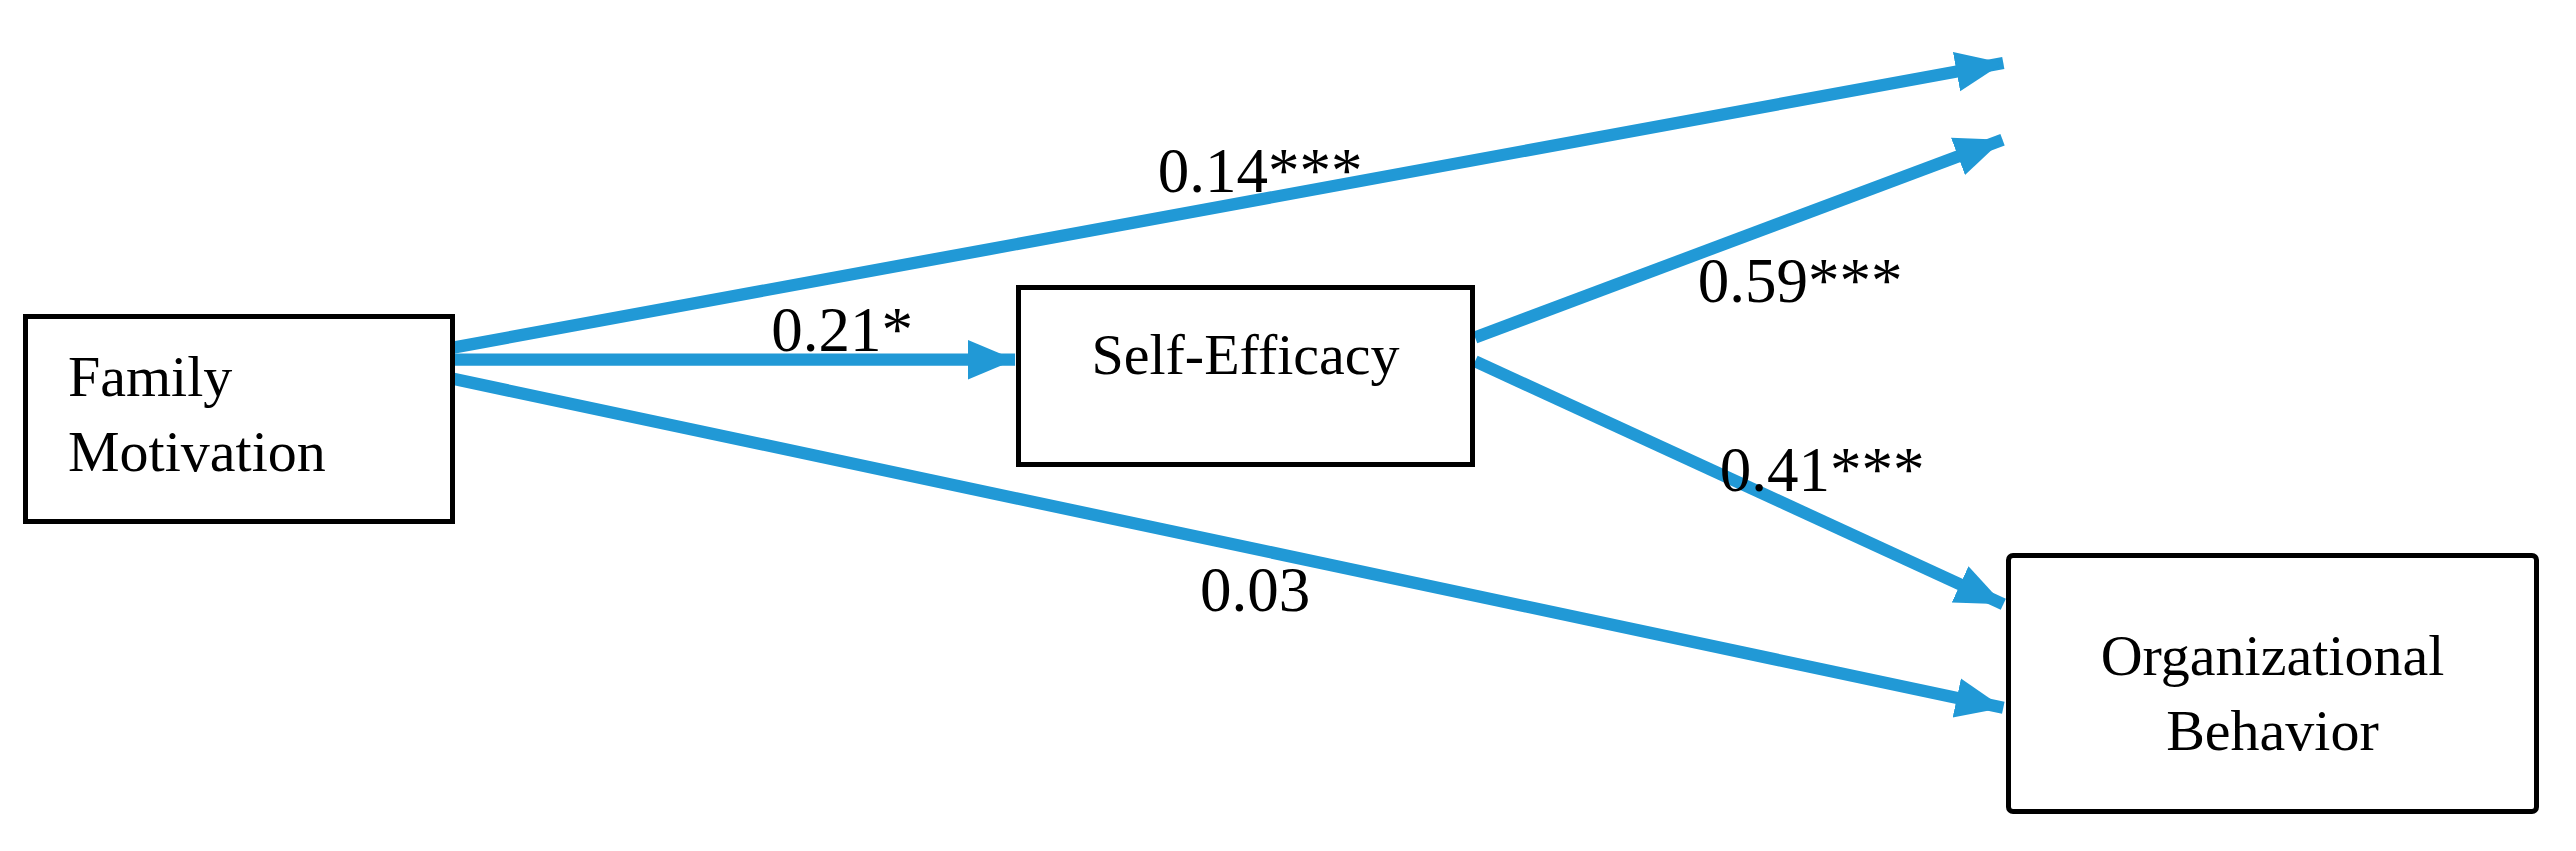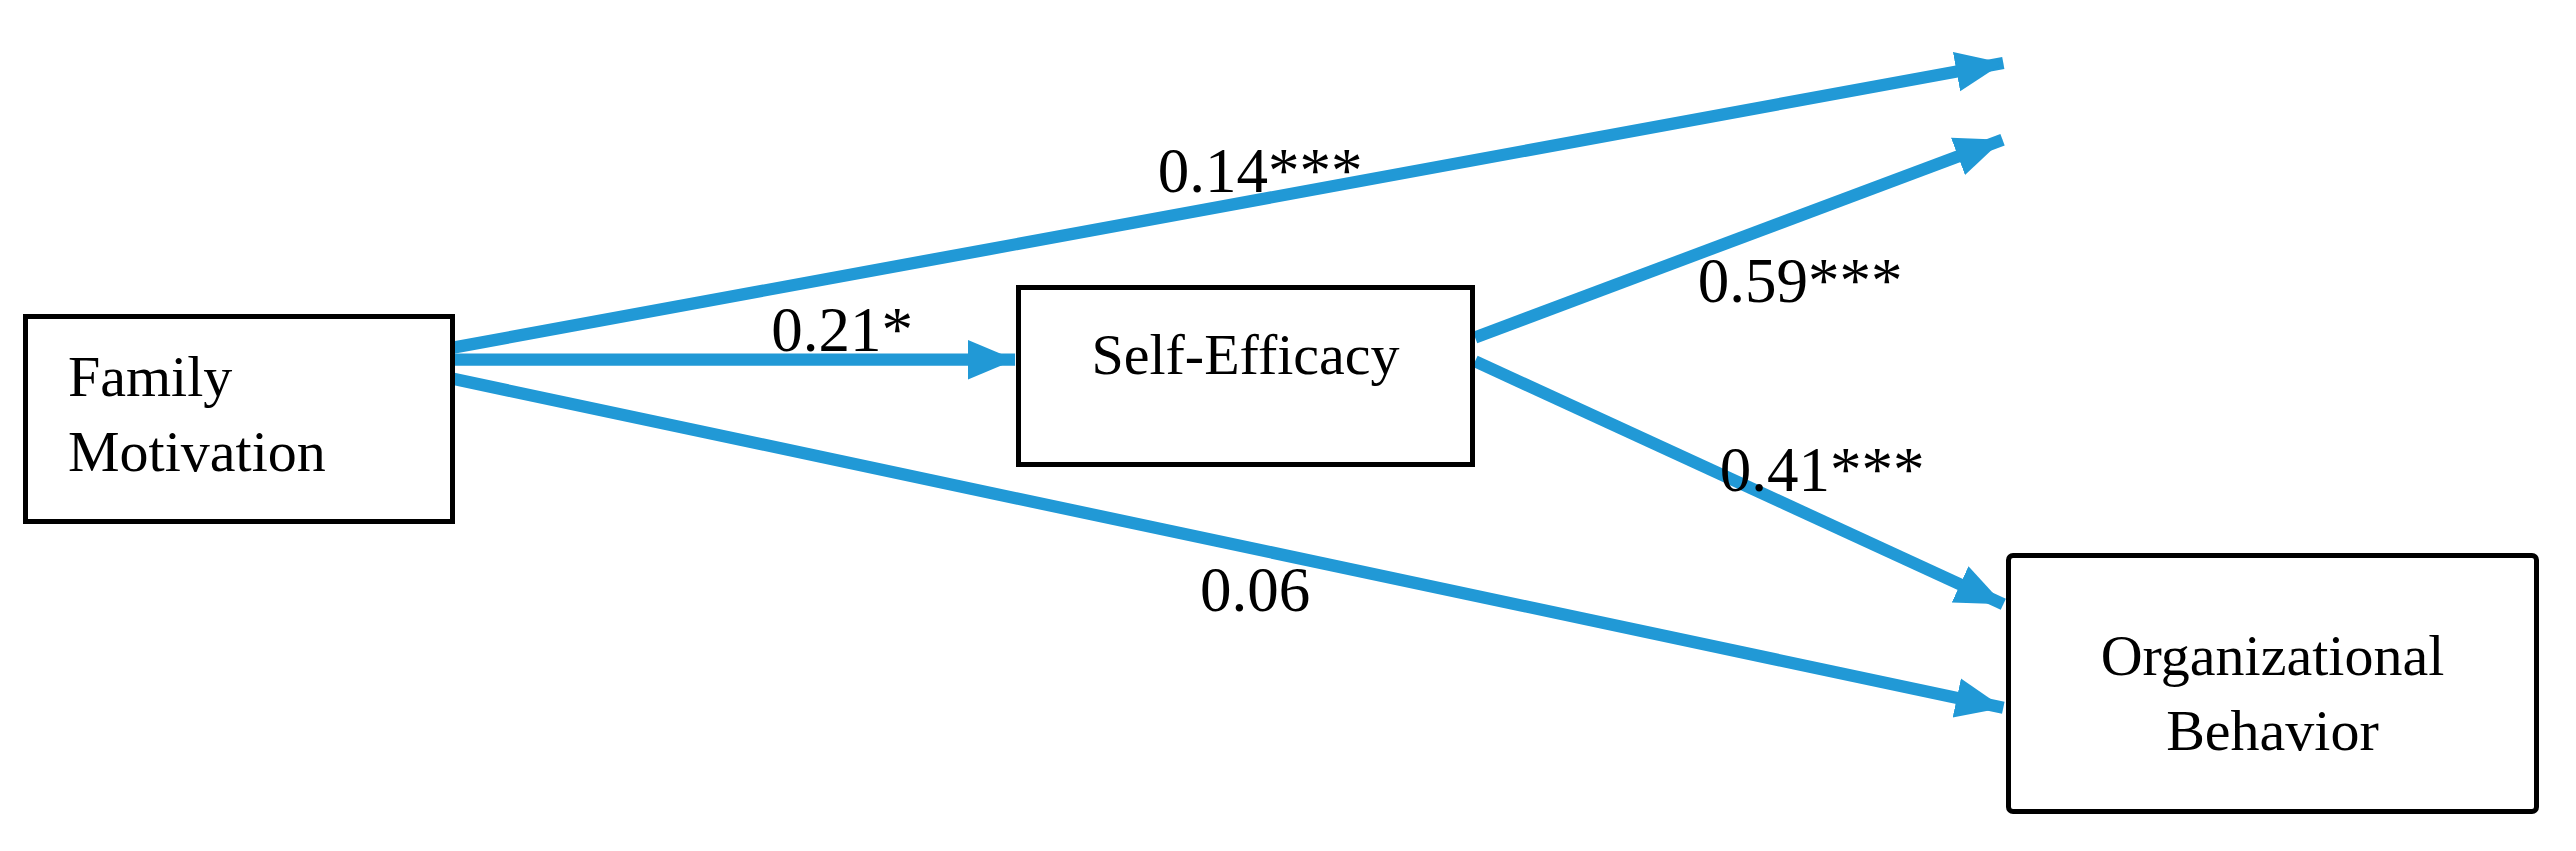--- a/index.html
+++ b/index.html
@@ -82,16 +82,16 @@
 
   <div class="node" id="node-ocb">
     <div>Organizational</div>
     <div>Behavior</div>
   </div>
 
   <div class="coef" id="coef-fm-ac">0.14***</div>
   <div class="coef" id="coef-fm-se">0.21*</div>
   <div class="coef" id="coef-se-ac">0.59***</div>
   <div class="coef" id="coef-se-ocb">0.41***</div>
-  <div class="coef" id="coef-fm-ocb">0.06</div>
+  <div class="coef" id="coef-fm-ocb">0.03</div>
 
 </div>
 
 
 </body></html>

